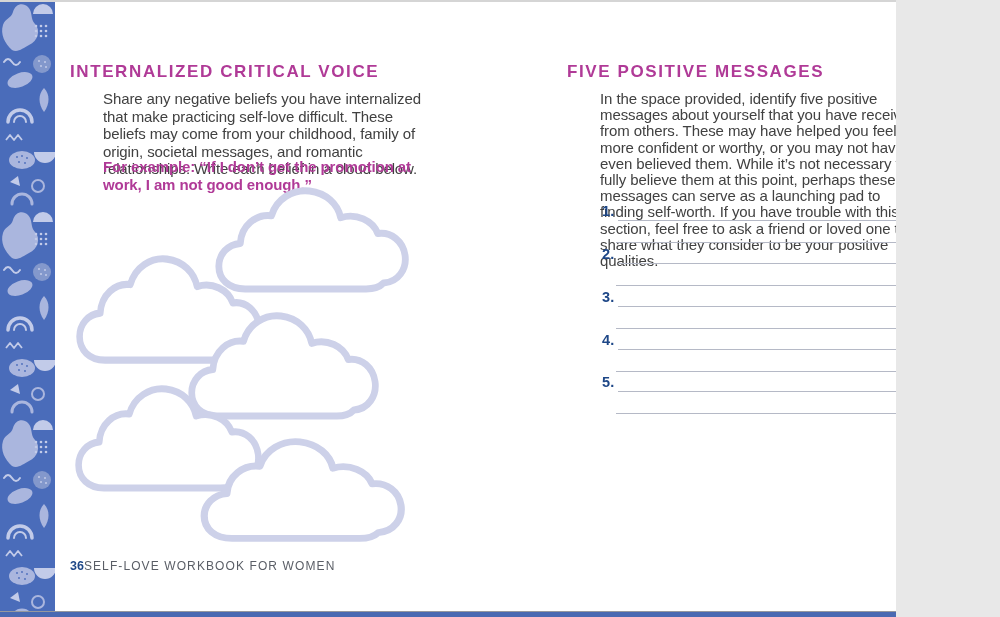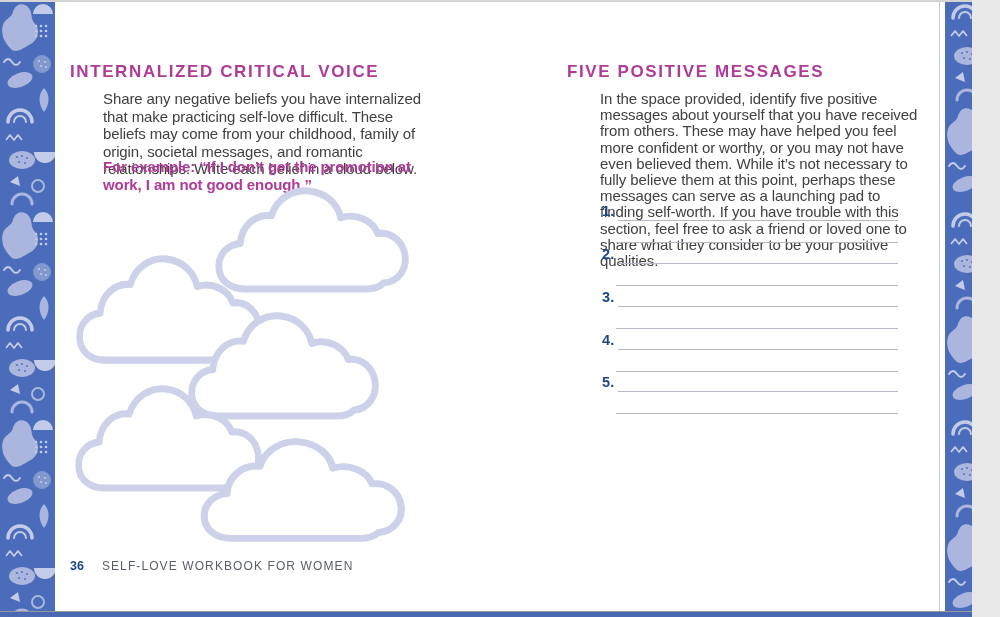--- a/index.html
+++ b/index.html
@@ -1,17 +1,17 @@
 <!DOCTYPE html>
 <html><head>
 <meta charset="utf-8">
 <style>
   html,body{margin:0;padding:0;background:#e8e8e8;}
   #canvas{
-    position:relative;width:972px;height:617px;overflow:hidden;
+    position:relative;width:896px;height:617px;overflow:hidden;
     background:#ffffff;font-family:"Liberation Sans",sans-serif;
     box-sizing:border-box;
   }
   #canvas *{box-sizing:border-box;}
 
   
   .border-strip{position:absolute;top:0;height:612px;}
   #border-left{left:0;width:55px;}
   #border-right{left:945px;width:55px;}
   .page-edge{position:absolute;top:0;height:612px;background:#ffffff;}
@@ -52,21 +52,21 @@
   }
   .q-line{position:absolute;height:17px;border-bottom:1.5px solid #b5b9c6;}
   .q-line1{left:16px;top:1px;width:280px;}
   .q-line2{left:14px;top:23px;width:282px;}
 
   
   .pagenum{font-size:12.5px;font-weight:bold;color:#1e4787;}
   .running-foot{
     font-size:12px;color:#5a5e66;letter-spacing:1.1px;white-space:nowrap;
   }
-  #footer-left{position:absolute;left:70px;top:559px;display:flex;align-items:baseline;gap:18px;}
+  #footer-left{position:absolute;left:70px;top:559px;display:flex;align-items:baseline;gap:0;}
   #footer-right{
     position:absolute;left:600px;top:559px;width:325px;display:flex;
     justify-content:flex-end;align-items:baseline;gap:17px;
   }
 </style>
 </head>
 <body>
 
 <div id="canvas">
 

